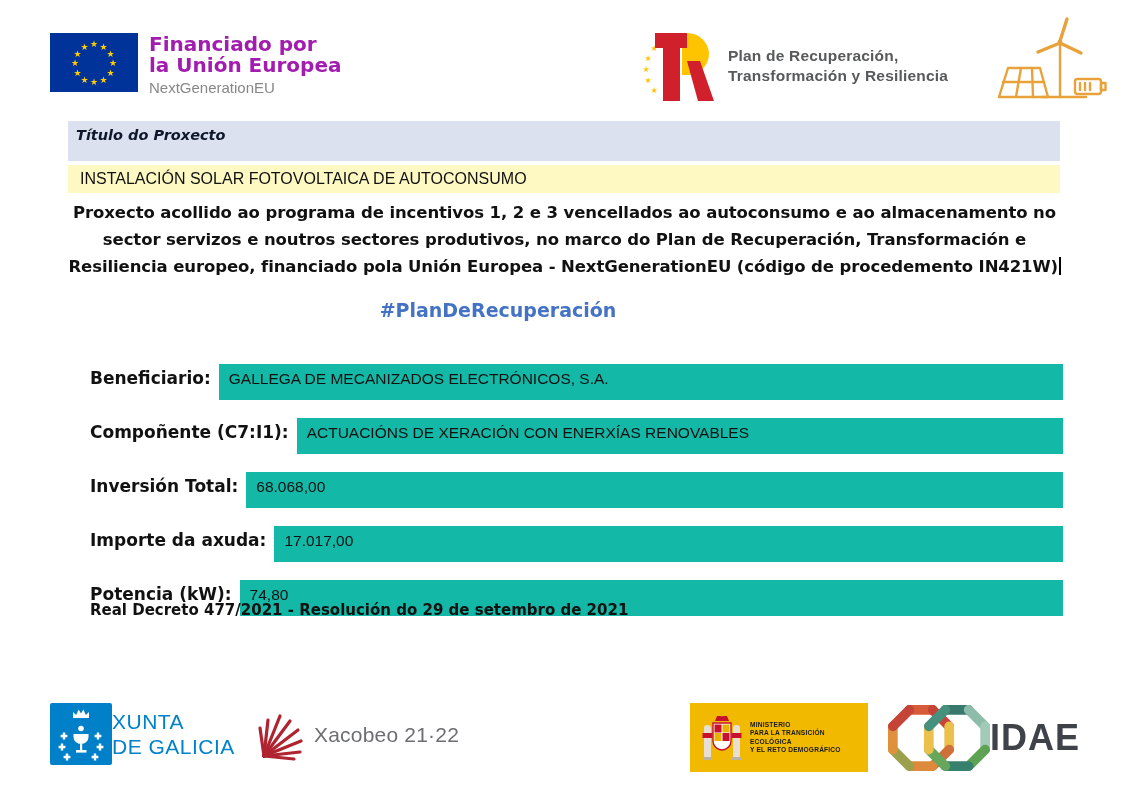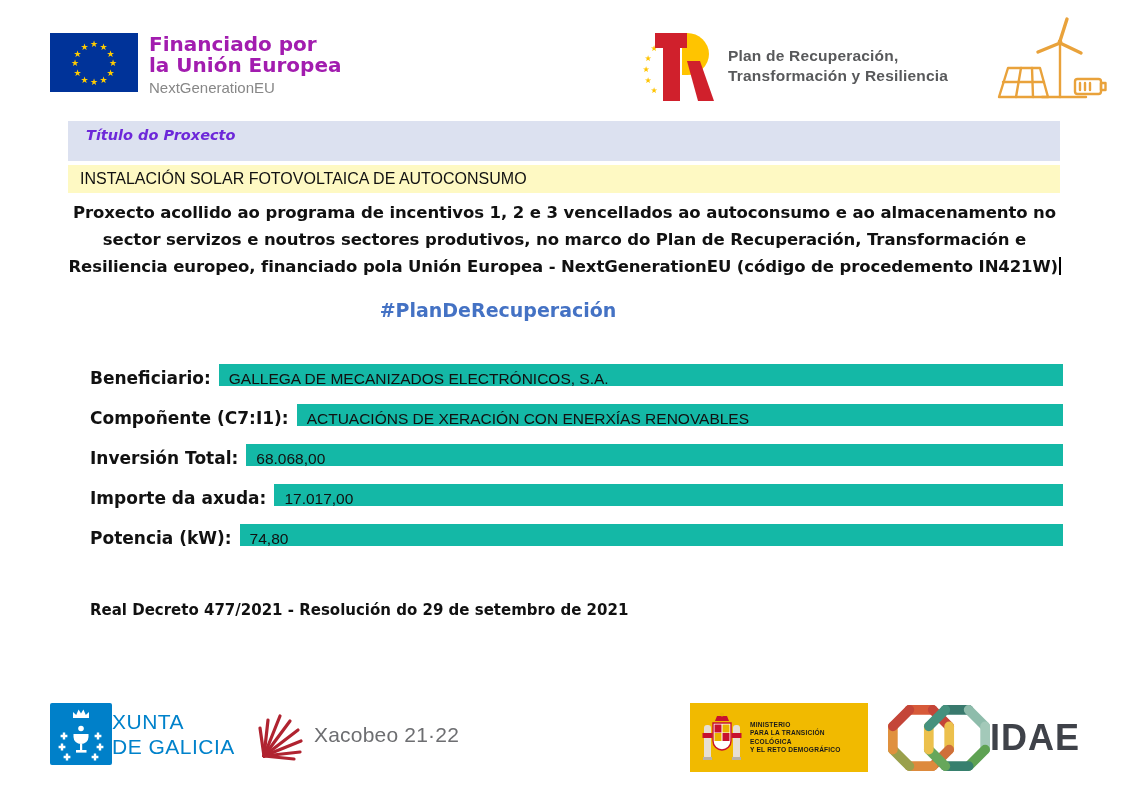--- a/index.html
+++ b/index.html
@@ -15,37 +15,37 @@
 
   .prtr-logo{position:absolute;left:640px;top:27px;display:flex;align-items:center;}
   .prtr-mark{width:82px;height:78px;display:block;}
   .prtr-text{margin-left:6px;font-size:15.5px;font-weight:bold;color:#58595B;line-height:20px;
              font-family:"Liberation Sans",sans-serif;letter-spacing:.2px;}
 
   .energy-icon{position:absolute;left:982px;top:12px;width:132px;height:96px;}
 
   
   .title-label-bar{position:absolute;left:68px;top:121px;width:992px;height:40px;background:#DCE1F0;}
-  .title-label-bar span{display:block;padding:6px 0 0 18px;font-size:14.5px;font-style:italic;
-                        font-weight:bold;color:#6d28d9;}
+  .title-label-bar span{display:block;padding:6px 0 0 8px;font-size:14.5px;font-style:italic;
+                        font-weight:bold;color:#0f172a;}
   .title-value-bar{position:absolute;left:68px;top:165px;width:992px;height:28px;background:#fef9c3;}
   .title-value-bar span{display:block;padding-left:12px;line-height:28px;font-size:16px;color:#111;
                         font-family:"Liberation Sans",sans-serif;}
 
   
   .description{position:absolute;left:59px;top:199px;width:1011px;text-align:center;
                font-size:16.5px;font-weight:bold;color:#111;line-height:27px;letter-spacing:-.1px;}
   .cursor{display:inline-block;width:1.5px;height:18px;background:#000;vertical-align:-3px;margin-left:1px;}
 
   .hashtag{position:absolute;left:0;top:299px;width:996px;text-align:center;
            font-size:19px;font-weight:bold;color:#4472C4;}
 
   
   .fields{position:absolute;left:90px;top:364px;width:973px;}
-  .field-row{display:flex;align-items:stretch;height:22px;margin-bottom:18px;}
+  .field-row{display:flex;align-items:stretch;height:36px;margin-bottom:18px;}
   .field-label{flex:none;font-size:17px;font-weight:bold;color:#111;line-height:29px;padding-right:8px;}
   .field-value{flex:1;background:#14b8a6;font-family:"Liberation Sans",sans-serif;
                font-size:15.5px;color:#111;line-height:29px;padding-left:10px;}
 
   .footnote{position:absolute;left:90px;top:601px;font-size:15px;font-weight:bold;color:#111;}
 
   
   .xunta{position:absolute;left:50px;top:703px;display:flex;align-items:center;}
   .xunta-crest{width:62px;height:62px;display:block;}
   .xunta-text{font-size:21px;color:#0082CB;font-weight:500;line-height:25px;

